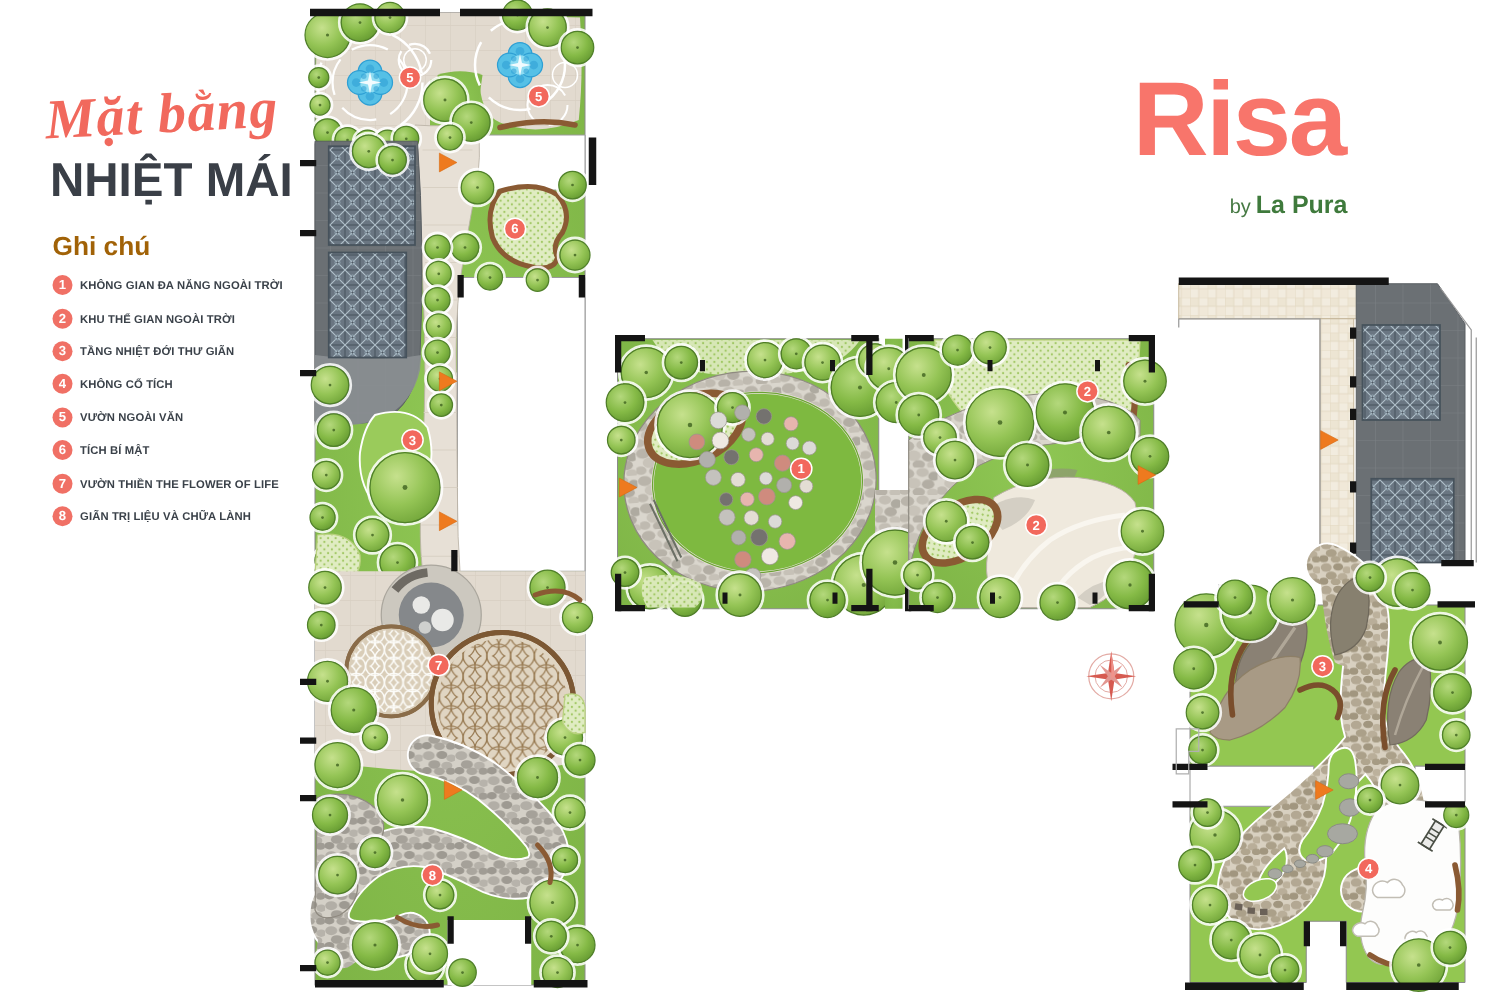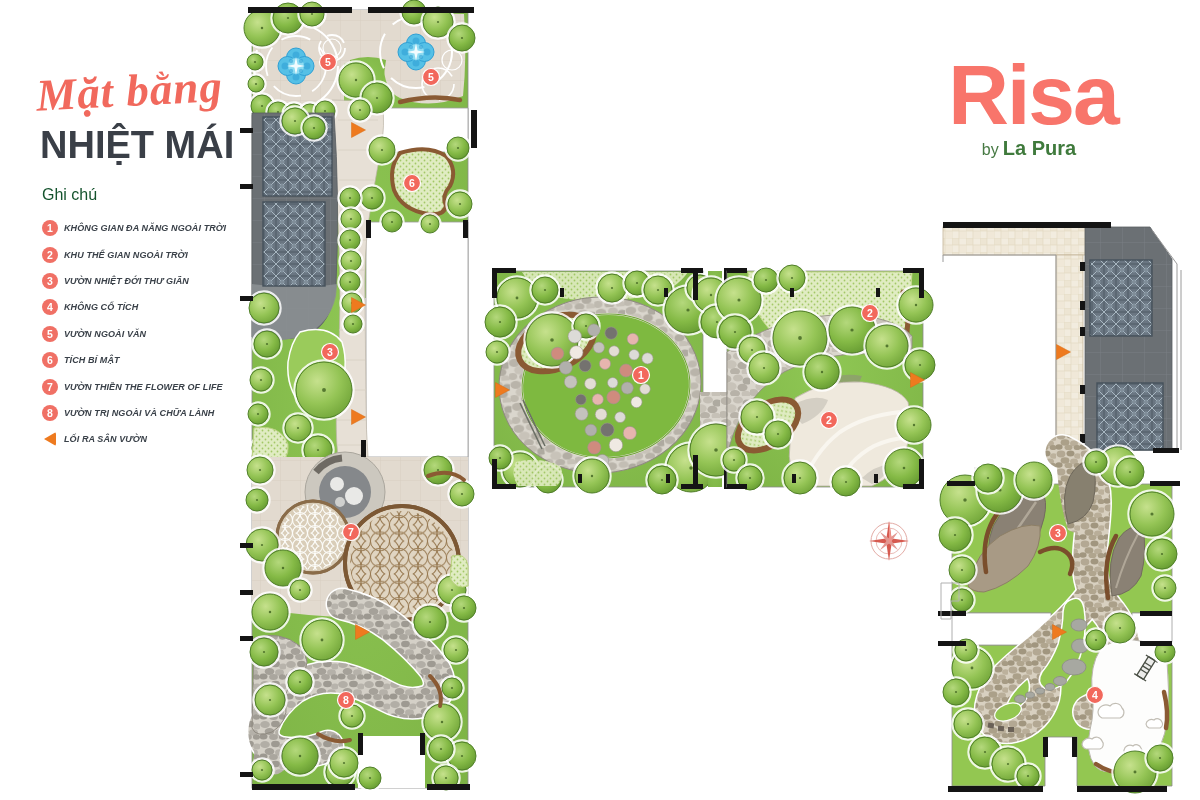--- a/index.html
+++ b/index.html
@@ -6,31 +6,31 @@
 html,body{margin:0;padding:0;background:#fff;}
 #page{position:relative;width:1200px;height:800px;background:#fff;overflow:hidden;
  font-family:"Liberation Sans",sans-serif;}
 #plan{position:absolute;left:0;top:0;}
 .tA{fill:url(#gA);} .tB{fill:url(#gB);}
 #script-title{position:absolute;left:36px;top:64px;width:220px;color:#f1695d;
  font-family:"Liberation Serif",serif;font-style:italic;font-weight:bold;
  font-size:45px;letter-spacing:1px;transform:rotate(-3deg);white-space:nowrap;}
 #main-title{position:absolute;left:40px;top:124px;color:#3a3f47;font-weight:bold;
  font-size:38px;letter-spacing:0px;white-space:nowrap;}
-#legend-head{position:absolute;left:42px;top:186px;color:#14532d;font-weight:normal;font-size:16px;}
+#legend-head{position:absolute;left:42px;top:186px;color:#a16207;font-weight:bold;font-size:21px;}
 #legend{position:absolute;left:42px;top:215px;width:230px;}
 .lrow{display:flex;align-items:center;height:26.4px;}
 .lnum{flex:0 0 auto;width:16px;height:16px;border-radius:50%;background:#f07065;color:#fff;
  font-size:10.5px;font-weight:bold;text-align:center;line-height:16px;margin-right:6px;}
 .larr{flex:0 0 auto;width:0;height:0;border-top:7px solid transparent;border-bottom:7px solid transparent;
  border-right:12px solid #ee7a1f;margin:0 8px 0 2px;border-radius:2px;}
-.ltxt{color:#3a4149;font-size:9px;font-weight:bold;letter-spacing:0.1px;white-space:nowrap;font-style:italic;}
-#logo{position:absolute;left:938px;top:55px;width:190px;text-align:center;}
+.ltxt{color:#3a4149;font-size:9px;font-weight:bold;letter-spacing:0.1px;white-space:nowrap;}
+#logo{position:absolute;left:896px;top:55px;width:190px;text-align:center;}
 #logo .risa{color:#f8756b;font-weight:bold;font-size:84px;line-height:80px;letter-spacing:-2px;}
-#logo .bylapura{color:#3f7a3c;font-weight:bold;font-size:20px;margin-top:2px;text-align:center;padding-right:8px;}
+#logo .bylapura{color:#3f7a3c;font-weight:bold;font-size:20px;margin-top:18px;text-align:right;padding-right:8px;}
 #logo .by{font-size:16px;font-weight:normal;color:#477a44;margin-right:4px;}
 </style>
 </head>
 <body>
 <div id="page">
 
 <svg id="plan" width="1200" height="800" viewBox="0 0 1200 800">
 
 <defs>
 <radialGradient id="gA" cx="38%" cy="34%" r="75%">
@@ -1030,21 +1030,21 @@
         <span class="ltxt">KHÔNG GIAN ĐA NĂNG NGOÀI TRỜI</span>
       </div>
 
 <div class="lrow">
         <span class="lnum">2</span>
         <span class="ltxt">KHU THỂ GIAN NGOÀI TRỜI</span>
       </div>
 
 <div class="lrow">
         <span class="lnum">3</span>
-        <span class="ltxt">VƯỜN NHIỆT ĐỚI THƯ GIÃN</span>
+        <span class="ltxt">TẦNG NHIỆT ĐỚI THƯ GIÃN</span>
       </div>
 
 <div class="lrow">
         <span class="lnum">4</span>
         <span class="ltxt">KHÔNG CỔ TÍCH</span>
       </div>
 
 <div class="lrow">
         <span class="lnum">5</span>
         <span class="ltxt">VƯỜN NGOÀI VĂN</span>
@@ -1055,26 +1055,22 @@
         <span class="ltxt">TÍCH BÍ MẬT</span>
       </div>
 
 <div class="lrow">
         <span class="lnum">7</span>
         <span class="ltxt">VƯỜN THIỀN THE FLOWER OF LIFE</span>
       </div>
 
 <div class="lrow">
         <span class="lnum">8</span>
-        <span class="ltxt">VƯỜN TRỊ NGOÀI VÀ CHỮA LÀNH</span>
+        <span class="ltxt">GIÃN TRỊ LIỆU VÀ CHỮA LÀNH</span>
       </div>
 
-<div class="lrow">
-        <span class="larr"></span>
-        <span class="ltxt">LỐI RA SÂN VƯỜN</span>
-      </div>
 </div>
 
 <div id="logo">
       <div class="risa">Risa</div>
       <div class="bylapura"><span class="by">by</span>La Pura</div>
     </div>
 </div>
 
 </body></html>

